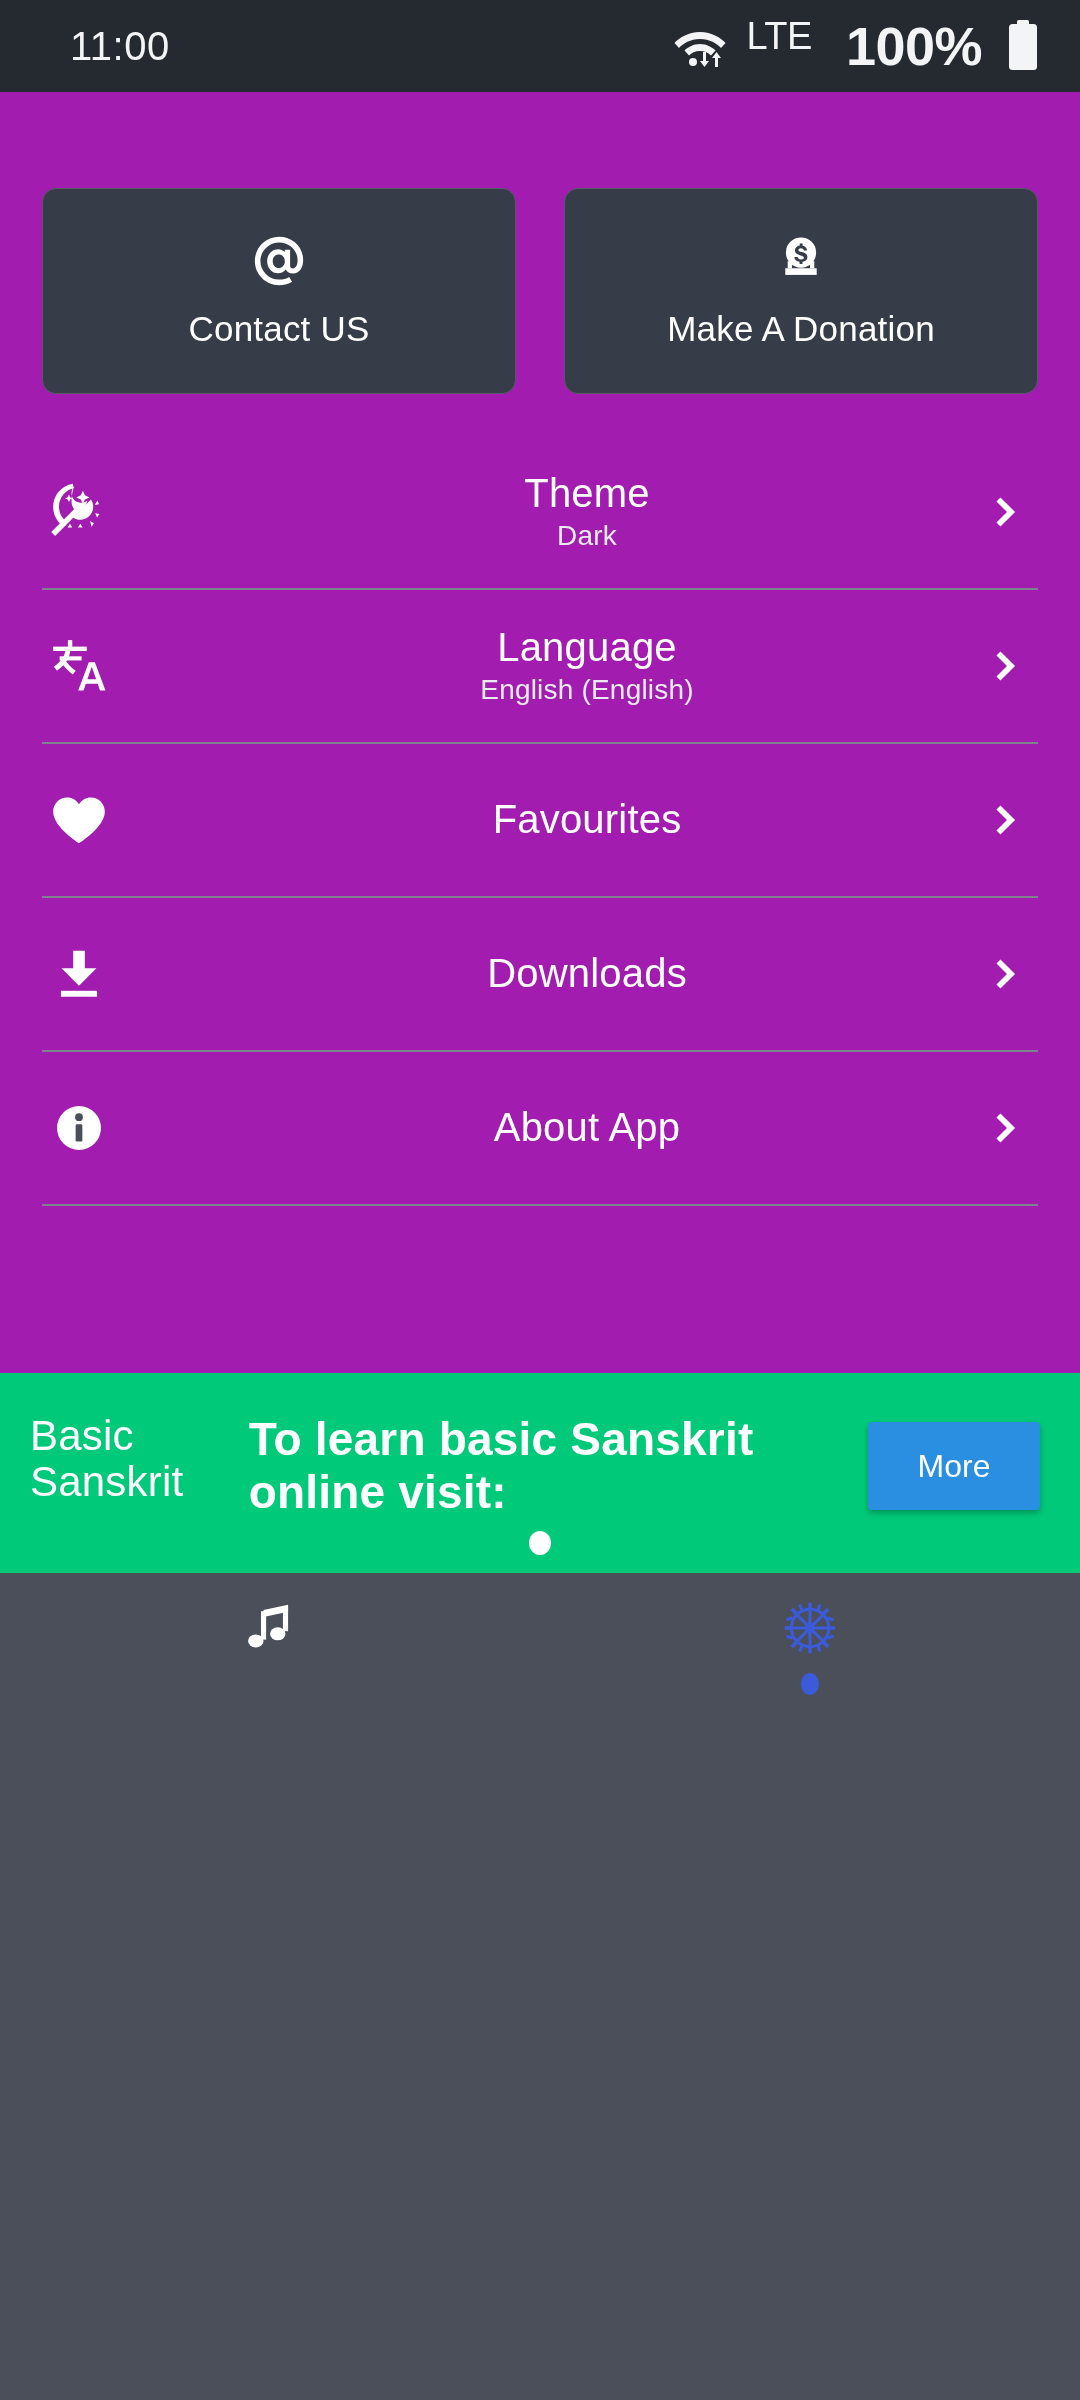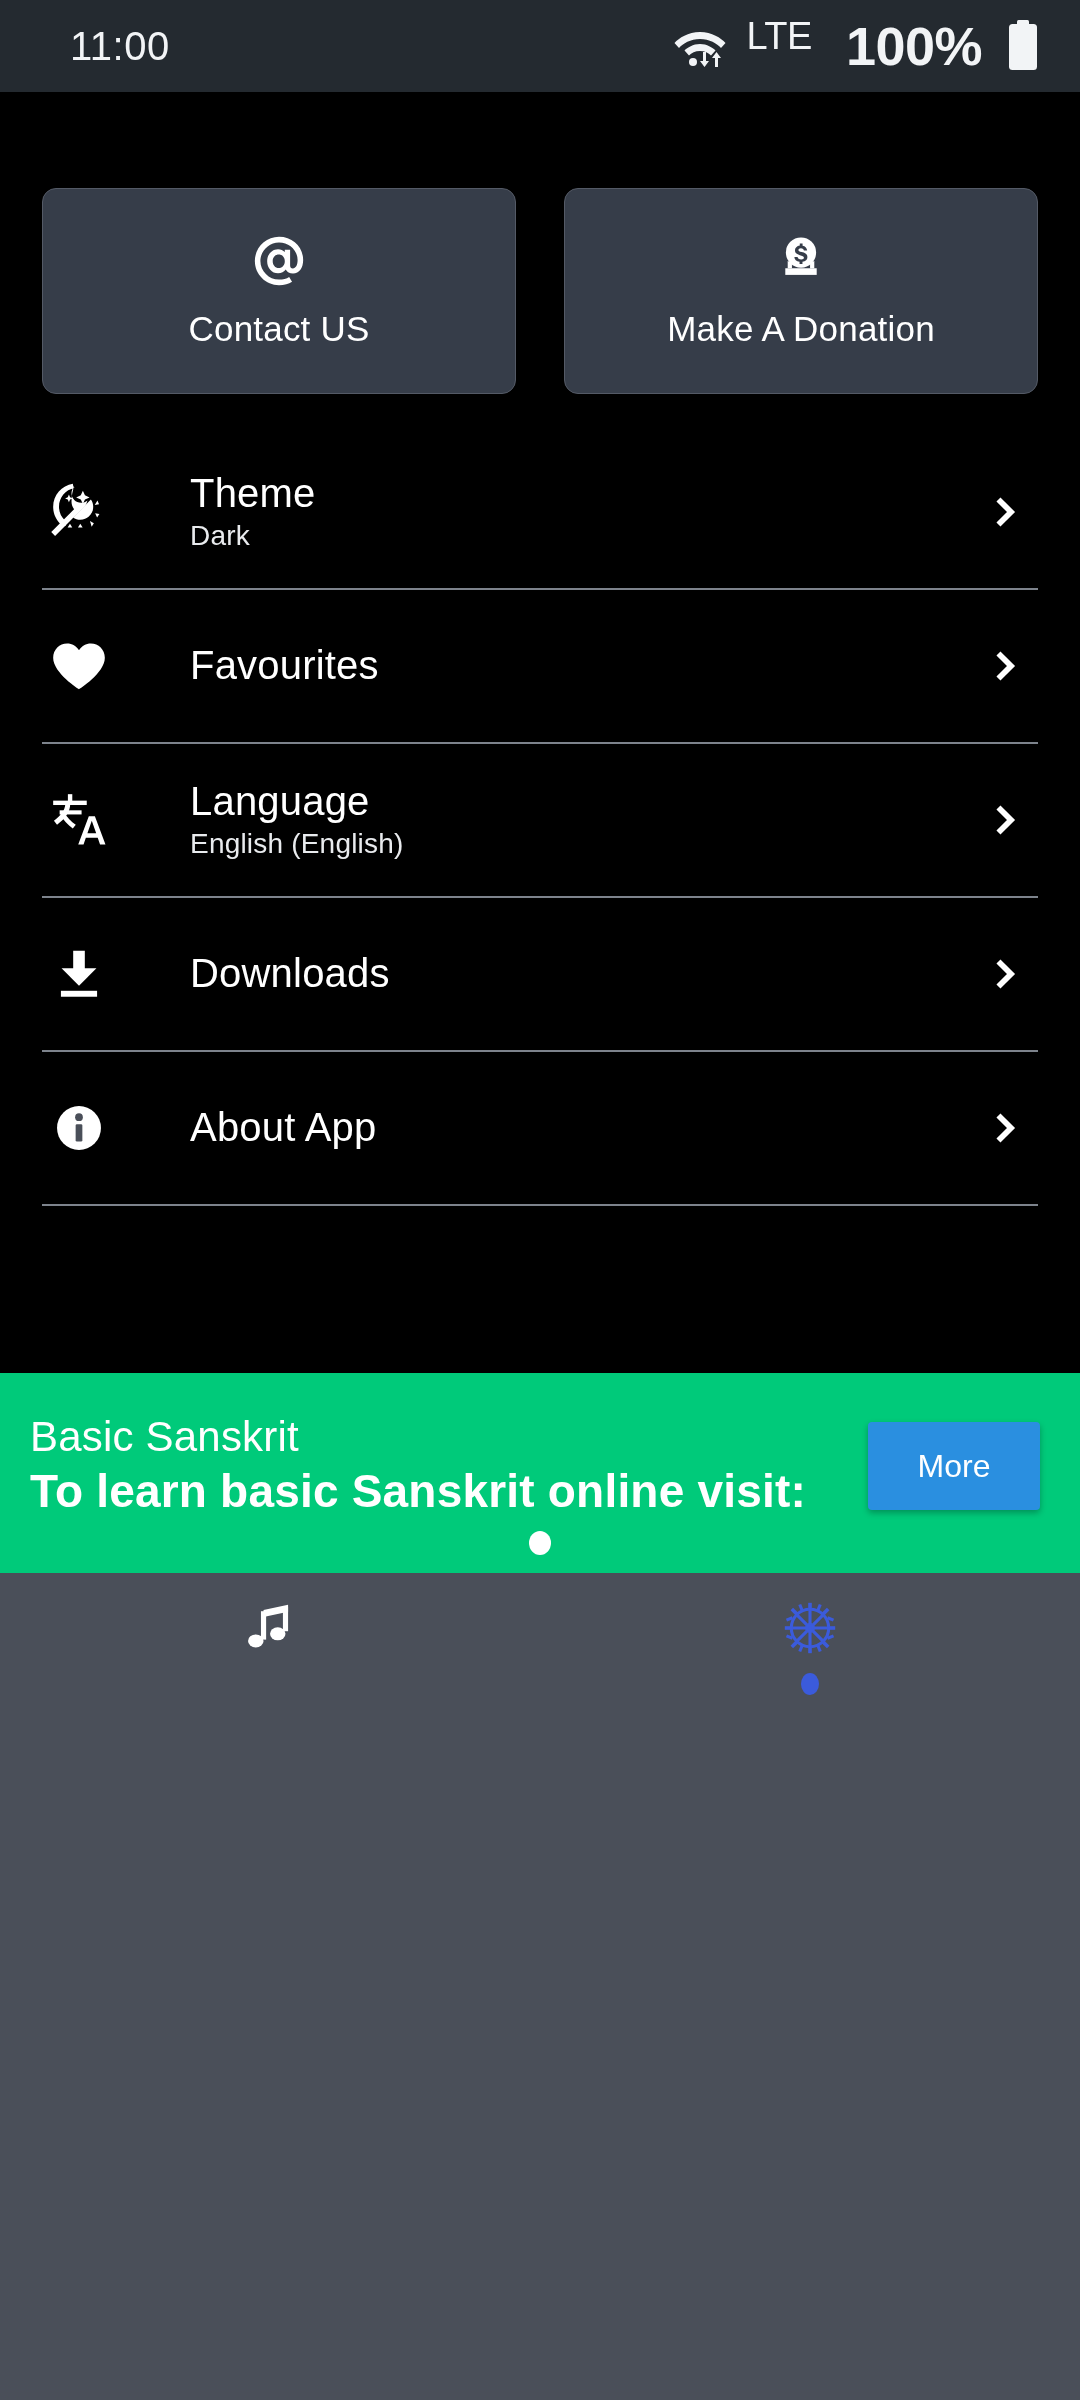--- a/index.html
+++ b/index.html
@@ -69,22 +69,23 @@
     color:#ffffff;
     font-size:48px;
     font-weight:400;
     letter-spacing:0.3px;
   }
 
   
   .content {
     flex:1 1 auto;
     position:relative;
-    background:#000000;
+    background:#a21caf;
     overflow:hidden;
+    text-align:center;
   }
 
   .card-row {
     display:flex;
     gap:48px;
     padding:96px 42px 0 42px;
   }
   .action-card {
     flex:1 1 0;
     height:206px;
@@ -167,21 +168,20 @@
     height:200px;
     background:#00ca7a;
     flex:0 0 auto;
     display:flex;
     align-items:center;
     padding:0 0 0 30px;
   }
   .ad-text {
     flex:1 1 auto;
     display:flex;
-    flex-direction:column;
     justify-content:center;
     gap:4px;
     margin-top:-14px;
   }
   .ad-title {
     color:#ffffff;
     font-size:42px;
     font-weight:400;
     letter-spacing:0.2px;
     line-height:1.1;
@@ -323,50 +323,50 @@
           <span class="row-title">Theme</span>
           <span class="row-sub">Dark</span>
         </span>
         <span class="row-chevron">
           <svg width="46" height="46" viewBox="0 0 24 24">
               <path d="M8.6 4.4 L16.2 12 L8.6 19.6 L6.5 17.5 L12 12 L6.5 6.5 Z" fill="#ffffff"></path>
             </svg>
         </span>
       </div>
 
-      <div class="settings-row single">
-        <span class="row-icon">
-          <svg width="62" height="62" viewBox="0 0 48 48">
-            <path d="M24 42 C24 42 4 29.5 4 17.6 C4 11.2 8.9 6.5 14.8 6.5 C18.6 6.5 22 8.6 24 11.8 C26 8.6 29.4 6.5 33.2 6.5 C39.1 6.5 44 11.2 44 17.6 C44 29.5 24 42 24 42 Z" fill="#ffffff"></path>
-          </svg>
-        </span>
-        <span class="row-texts">
-          <span class="row-title">Favourites</span>
-        </span>
-        <span class="row-chevron">
-          <svg width="46" height="46" viewBox="0 0 24 24">
-              <path d="M8.6 4.4 L16.2 12 L8.6 19.6 L6.5 17.5 L12 12 L6.5 6.5 Z" fill="#ffffff"></path>
-            </svg>
-        </span>
-      </div>
-
       <div class="settings-row">
         <span class="row-icon">
           <svg width="62" height="62" viewBox="0 0 48 48">
             <rect x="4" y="9" width="26" height="3.4" fill="#ffffff"></rect>
             <rect x="15.4" y="4" width="3.4" height="6" fill="#ffffff"></rect>
             <rect x="9" y="16.5" width="17" height="3.2" fill="#ffffff"></rect>
             <path d="M17.2 11.5 C17.2 17.5 13.5 23 7 27.6 L4.6 24.6 C10 20.8 13.2 16.5 13.4 11.5 Z" fill="#ffffff"></path>
             <path d="M12.5 18 C14.8 22 17.8 25.2 21.5 27.6 L19.2 30.6 C15.2 27.8 12 24.2 9.6 20 Z" fill="#ffffff"></path>
             <path d="M31.6 21 L36.3 21 L44.5 43 L40.3 43 L38.5 37.8 L29.3 37.8 L27.5 43 L23.4 43 Z M30.5 34.2 L37.3 34.2 L33.9 24.6 Z" fill="#ffffff"></path>
           </svg>
         </span>
         <span class="row-texts">
           <span class="row-title">Language</span>
           <span class="row-sub">English (English)</span>
+        </span>
+        <span class="row-chevron">
+          <svg width="46" height="46" viewBox="0 0 24 24">
+              <path d="M8.6 4.4 L16.2 12 L8.6 19.6 L6.5 17.5 L12 12 L6.5 6.5 Z" fill="#ffffff"></path>
+            </svg>
+        </span>
+      </div>
+
+      <div class="settings-row single">
+        <span class="row-icon">
+          <svg width="62" height="62" viewBox="0 0 48 48">
+            <path d="M24 42 C24 42 4 29.5 4 17.6 C4 11.2 8.9 6.5 14.8 6.5 C18.6 6.5 22 8.6 24 11.8 C26 8.6 29.4 6.5 33.2 6.5 C39.1 6.5 44 11.2 44 17.6 C44 29.5 24 42 24 42 Z" fill="#ffffff"></path>
+          </svg>
+        </span>
+        <span class="row-texts">
+          <span class="row-title">Favourites</span>
         </span>
         <span class="row-chevron">
           <svg width="46" height="46" viewBox="0 0 24 24">
               <path d="M8.6 4.4 L16.2 12 L8.6 19.6 L6.5 17.5 L12 12 L6.5 6.5 Z" fill="#ffffff"></path>
             </svg>
         </span>
       </div>
 
       <div class="settings-row single">
         <span class="row-icon">

